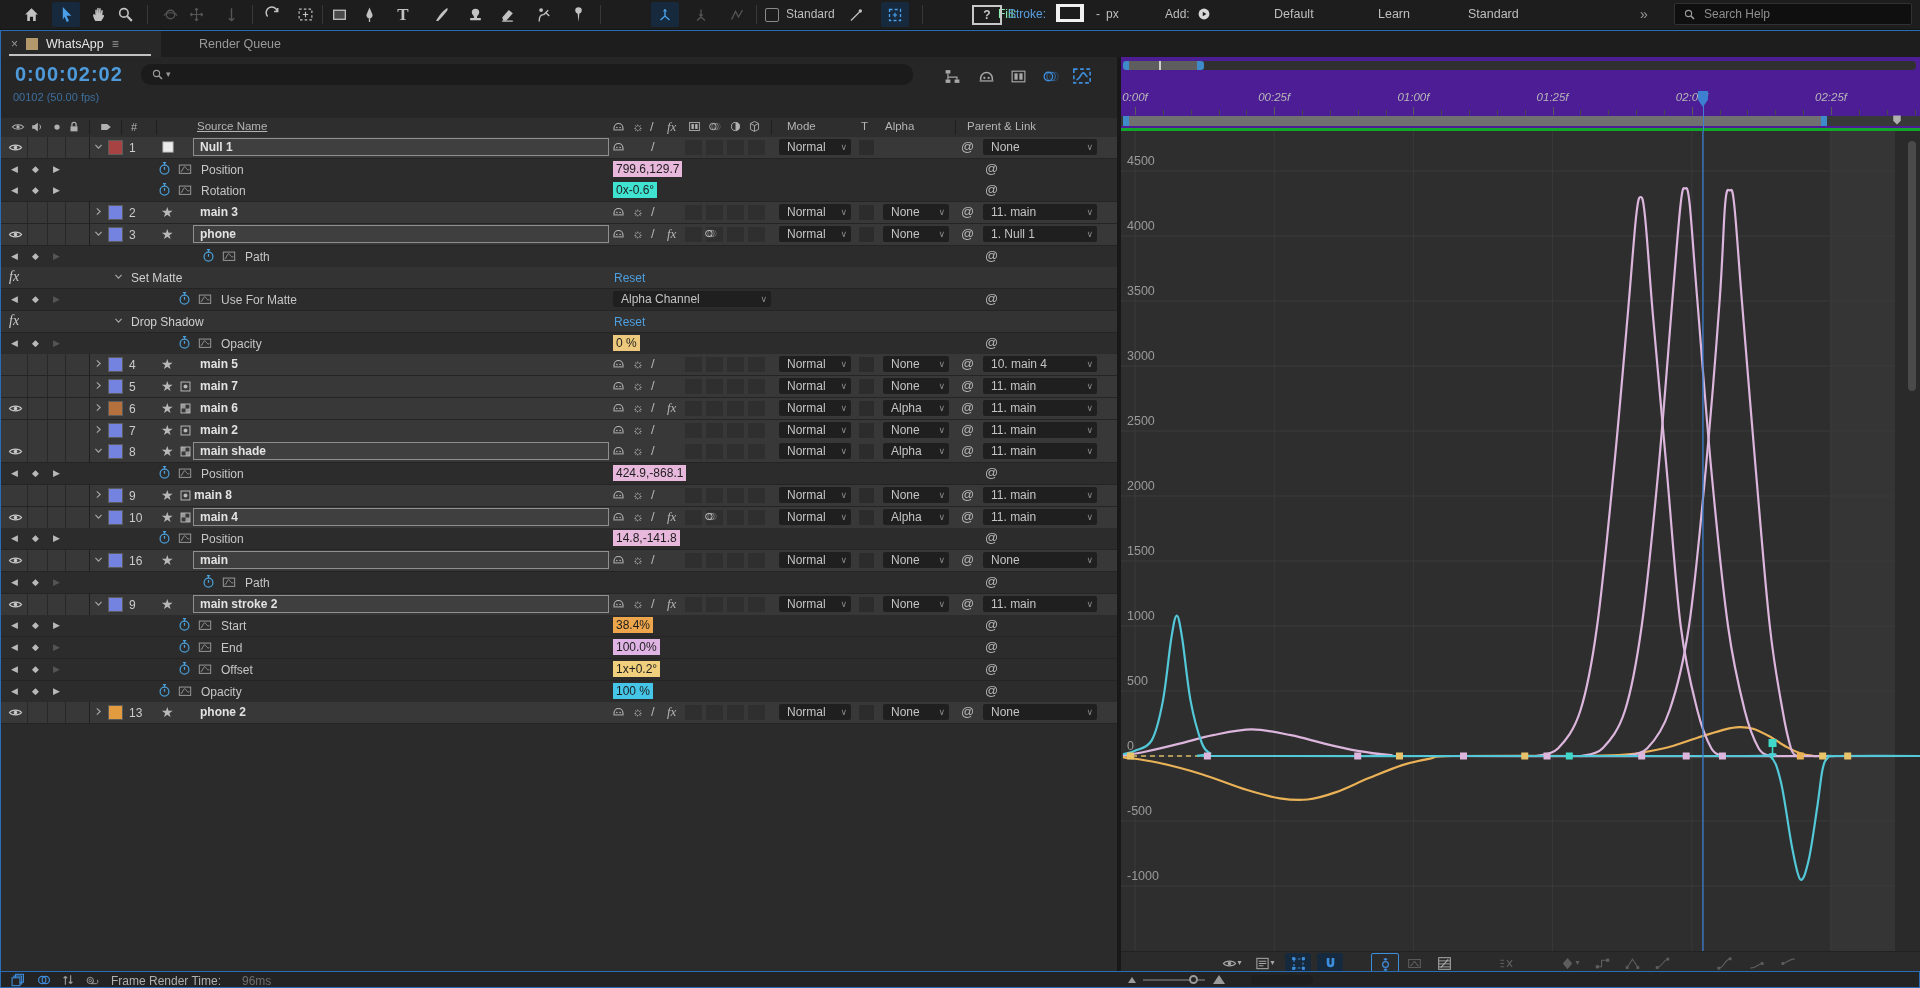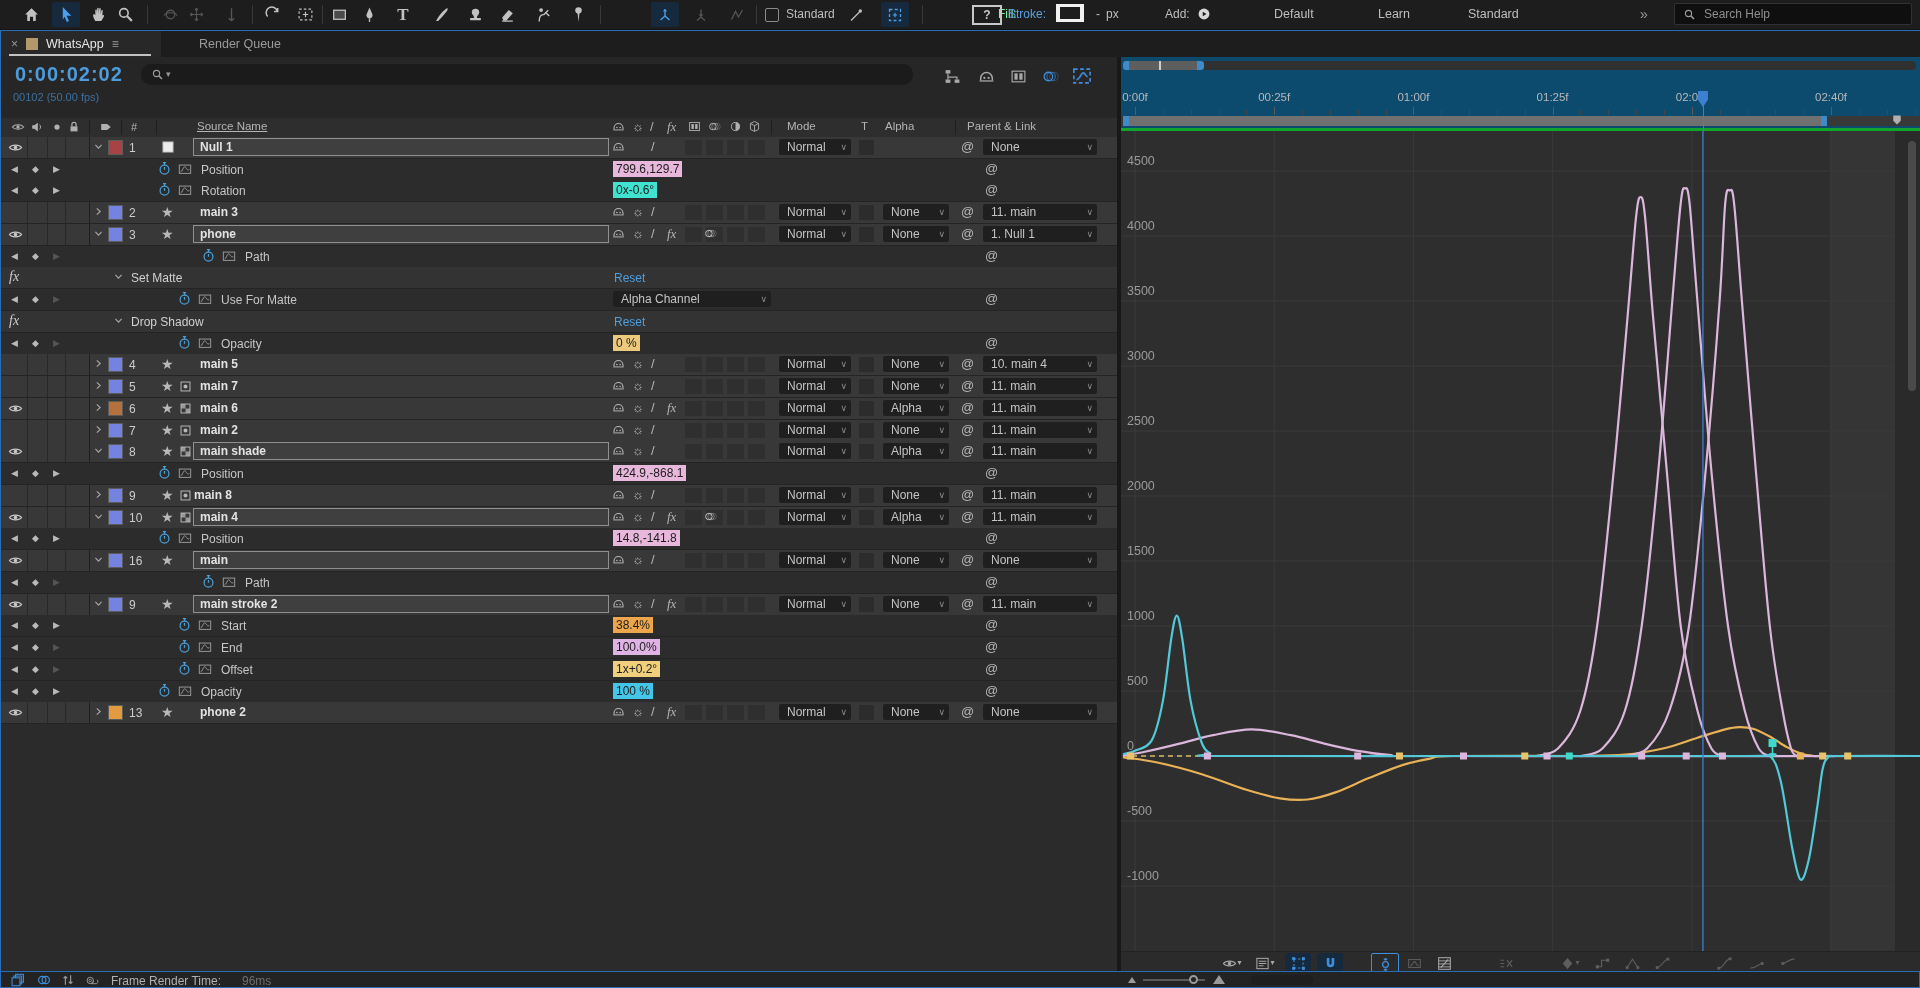--- a/index.html
+++ b/index.html
@@ -1323,32 +1323,32 @@
             <span class="car">∨</span>
           </div>
           <div class="abs" style="left: 960px; top: 3px;"><span class="icon" style="font-size: 13px; color: rgb(181, 181, 181);">@</span></div>
           <div class="ddbox" style="left: 982px; top: 2px; width: 114px; box-sizing: border-box;">
             <span style="white-space: nowrap;">None</span>
             <span class="car">∨</span>
           </div>
         </div>
       </div>
       <div class="abs" style="left: 1116px; top: 26px; width: 4px; height: 915px; background: rgb(24, 24, 24);"></div>
-      <div class="abs" style="left: 1120px; top: 26px; width: 800px; height: 74px; background: #0c4a6e; overflow: hidden;">
+      <div class="abs" style="left: 1120px; top: 26px; width: 800px; height: 74px; background: #4c1d95; overflow: hidden; font-style: italic;">
         <div class="abs" style="left: 2px; top: 4px; width: 793px; height: 9px; background: rgb(48, 48, 48); border-radius: 4px;"></div>
         <div class="abs" style="left: 2px; top: 4px; width: 6px; height: 9px; background: rgb(63, 138, 201); border-radius: 3px 0px 0px 3px;"></div>
         <div class="abs" style="left: 8px; top: 4px; width: 68px; height: 9px; background: rgb(94, 94, 94);"></div>
         <div class="abs" style="left: 38px; top: 4px; width: 2px; height: 9px; background: rgb(207, 207, 207);"></div>
         <div class="abs" style="left: 76px; top: 4px; width: 7px; height: 9px; background: rgb(63, 138, 201); border-radius: 0px 3px 3px 0px;"></div>
         <div class="abs" style="left: -8px; top: 34px; width: 44px; text-align: center; color: rgb(184, 184, 184); font-size: 11.5px;">0:00f</div>
         <div class="abs" style="left: 131.2px; top: 34px; width: 44px; text-align: center; color: rgb(184, 184, 184); font-size: 11.5px;">00:25f</div>
         <div class="abs" style="left: 270.4px; top: 34px; width: 44px; text-align: center; color: rgb(184, 184, 184); font-size: 11.5px;">01:00f</div>
         <div class="abs" style="left: 409.6px; top: 34px; width: 44px; text-align: center; color: rgb(184, 184, 184); font-size: 11.5px;">01:25f</div>
         <div class="abs" style="left: 548.8px; top: 34px; width: 44px; text-align: center; color: rgb(184, 184, 184); font-size: 11.5px;">02:00f</div>
-        <div class="abs" style="left: 688px; top: 34px; width: 44px; text-align: center; color: rgb(184, 184, 184); font-size: 11.5px;">02:40f</div>
+        <div class="abs" style="left: 688px; top: 34px; width: 44px; text-align: center; color: rgb(184, 184, 184); font-size: 11.5px;">02:25f</div>
         <div class="abs" style="left: 14px; top: 50px; width: 1px; height: 8px; background: rgb(90, 90, 90);"></div>
         <div class="abs" style="left: 41.84px; top: 53px; width: 1px; height: 5px; background: rgb(71, 71, 71);"></div>
         <div class="abs" style="left: 69.68px; top: 53px; width: 1px; height: 5px; background: rgb(71, 71, 71);"></div>
         <div class="abs" style="left: 97.52px; top: 53px; width: 1px; height: 5px; background: rgb(71, 71, 71);"></div>
         <div class="abs" style="left: 125.36px; top: 53px; width: 1px; height: 5px; background: rgb(71, 71, 71);"></div>
         <div class="abs" style="left: 153.2px; top: 50px; width: 1px; height: 8px; background: rgb(90, 90, 90);"></div>
         <div class="abs" style="left: 181.04px; top: 53px; width: 1px; height: 5px; background: rgb(71, 71, 71);"></div>
         <div class="abs" style="left: 208.88px; top: 53px; width: 1px; height: 5px; background: rgb(71, 71, 71);"></div>
         <div class="abs" style="left: 236.72px; top: 53px; width: 1px; height: 5px; background: rgb(71, 71, 71);"></div>
         <div class="abs" style="left: 264.56px; top: 53px; width: 1px; height: 5px; background: rgb(71, 71, 71);"></div>

